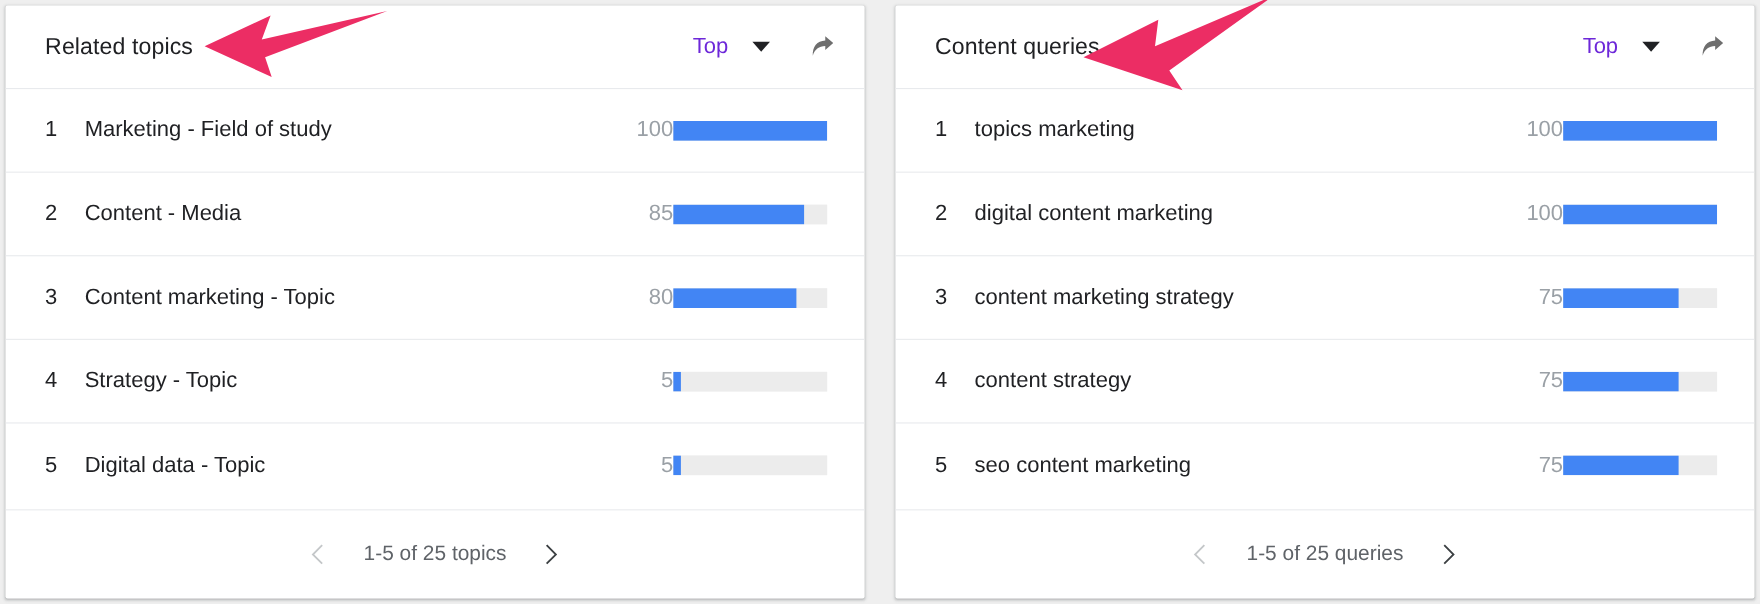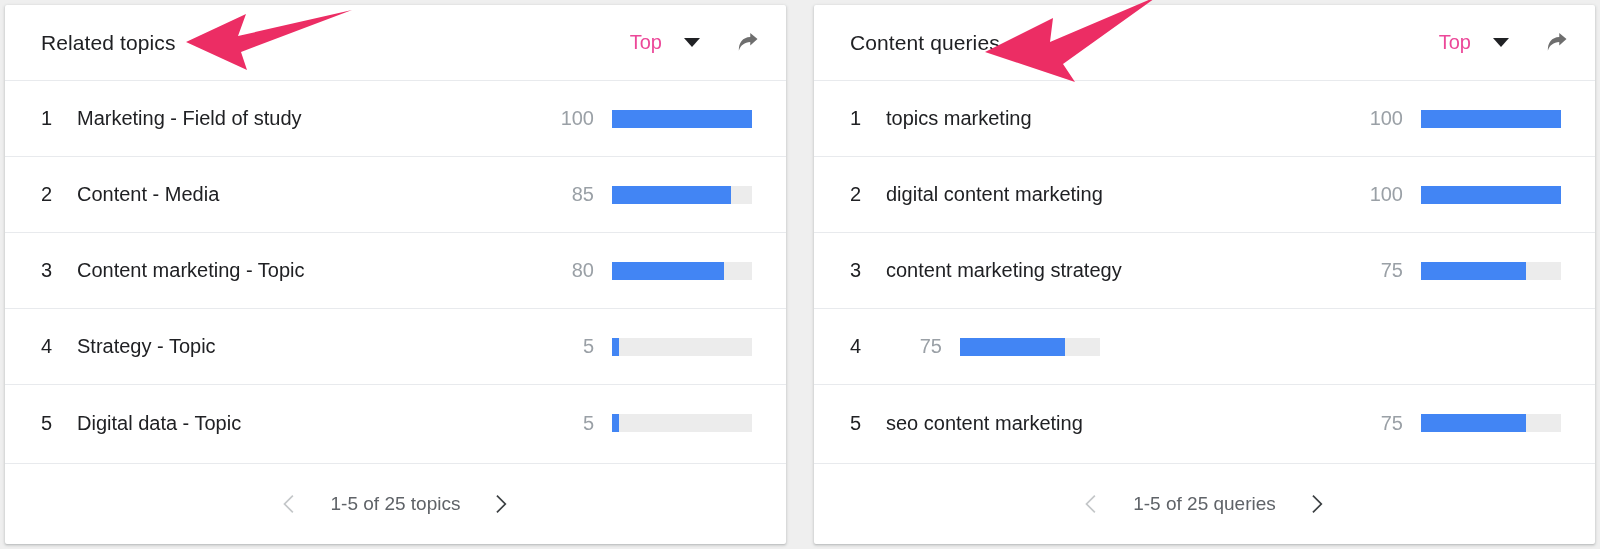--- a/index.html
+++ b/index.html
@@ -66,21 +66,21 @@
 
   .sort-select {
     display: flex;
     align-items: center;
     gap: 22px;
     cursor: pointer;
     padding: 4px 2px;
   }
   .sort-label {
     font-size: 20px;
-    color: #ec4899;
+    color: #6d28d9;
   }
   .caret {
     width: 0; height: 0;
     border-left: 8px solid transparent;
     border-right: 8px solid transparent;
     border-top: 9px solid #202124;
   }
   .share-btn {
     margin-left: 28px;
     width: 34px; height: 34px;
@@ -117,21 +117,20 @@
     overflow: hidden;
     text-overflow: ellipsis;
     padding-right: 12px;
   }
   .row-value {
     flex: none;
     width: 56px;
     text-align: right;
     font-size: 20px;
     color: #9aa0a6;
-    padding-right: 18px;
   }
   .bar-track {
     flex: none;
     width: 140px;
     height: 18px;
     background: #ececec;
     position: relative;
     overflow: hidden;
   }
   .bar-fill {
@@ -300,20 +299,21 @@
         <div class="row">
           <div class="rank">3</div>
           <div class="row-label">content marketing strategy</div>
           <div class="row-value">75</div>
           <div class="bar-track">
             <div class="bar-fill" style="width: 75%;"></div>
           </div>
         </div>
         <div class="row">
           <div class="rank">4</div>
+          <div class="row-label">content strategy</div>
           <div class="row-value">75</div>
           <div class="bar-track">
             <div class="bar-fill" style="width: 75%;"></div>
           </div>
         </div>
         <div class="row">
           <div class="rank">5</div>
           <div class="row-label">seo content marketing</div>
           <div class="row-value">75</div>
           <div class="bar-track">

